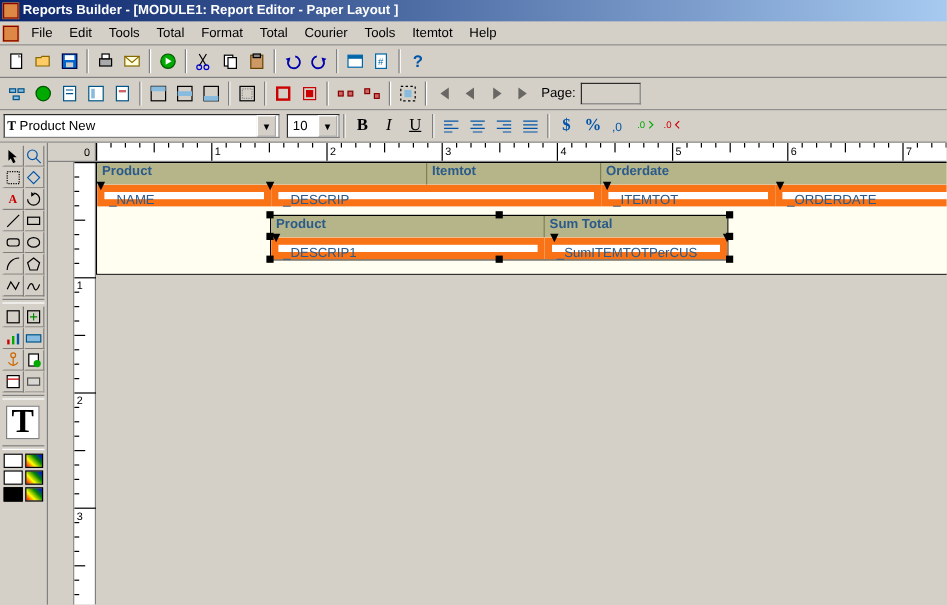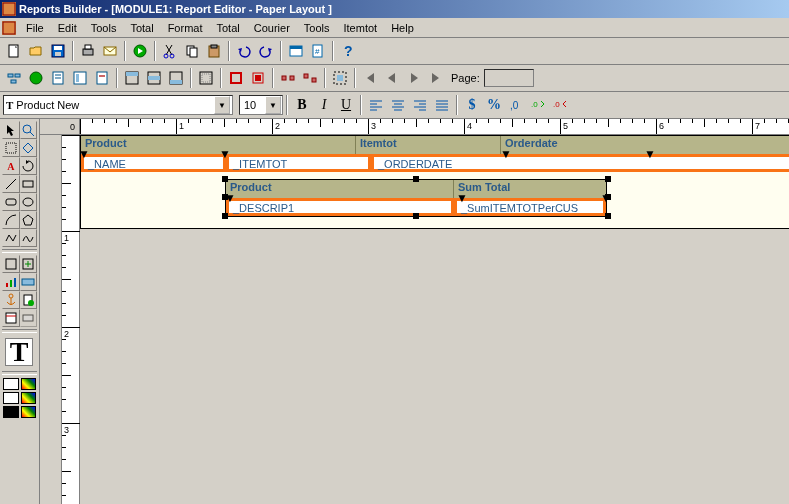--- a/index.html
+++ b/index.html
@@ -56,21 +56,21 @@
   .v-tick.mid { width: 9px; }
   .v-tick-label { position: absolute; left: 2px; font-size: 9px; transform: translateY(2px); }
   .vbar { position: absolute; left: 0; top: 16px; bottom: 0; width: 22px; background: #d4d0c8; border-right: 1px solid #808080; z-index:2; }
   
   .canvas { position: absolute; left: 40px; top: 16px; right: 0; bottom: 0; background: #d4d0c8; }
   
   .report-band { position: absolute; background: #fffef0; border: 1px solid #000; }
   .header-row { display: flex; background: #b6b58a; height: 18px; }
   .header-cell { color: #2a5a8a; font-weight: bold; font-size: 11px; padding: 1px 4px; border-right: 1px solid #808056; }
   .data-row { display: flex; background: #fffef0; height: 18px; }
-  .data-cell { color: #2a5a8a; font-size: 11px; padding: 1px 4px; border: 3px solid #f97316; background: #fff; }
+  .data-cell { color: #2a5a8a; font-size: 11px; padding: 1px 4px; border: 6px solid #f97316; background: #fff; }
   
   .anchor { position: absolute; width: 10px; height: 10px; display:flex; align-items:center; justify-content:center; font-size: 12px; color:#000; }
   .sel-handle { position: absolute; width: 6px; height: 6px; background: #000; }
   
   .subband { position: absolute; border: 1px solid #000; }
   .subband .header-row { background: #b6b58a; }
   
   .big-t { font-family: "Times New Roman", serif; font-size: 28px; font-weight: bold; background: #fff; width: 28px; height: 28px; border: 1px solid #808080; display: flex; align-items: center; justify-content: center; margin: 3px; }
 </style>
 </head>
@@ -652,20 +652,21 @@
     <div class="canvas">
 
       <div class="report-band" style="left:0px; top:0px; width:720px;">
         <div class="header-row">
           <div class="header-cell" style="width:275px;">Product</div>
           <div class="header-cell" style="width:145px;">Itemtot</div>
           <div class="header-cell" style="flex:1;border-right:none;">Orderdate</div>
         </div>
         <div class="data-row">
           <div class="data-cell" style="width:145px;">_NAME</div>
+          <div class="data-cell" style="width:275px;">_DESCRIP</div>
           <div class="data-cell" style="width:145px;">_ITEMTOT</div>
           <div class="data-cell" style="flex:1;">_ORDERDATE</div>
         </div>
         <div style="height:56px;background:#fffef0;"></div>
       </div>
 
       <span class="anchor" style="left:-1px;top:14px;">▼</span>
       <span class="anchor" style="left:140px;top:14px;">▼</span>
       <span class="anchor" style="left:421px;top:14px;">▼</span>
       <span class="anchor" style="left:565px;top:14px;">▼</span>

